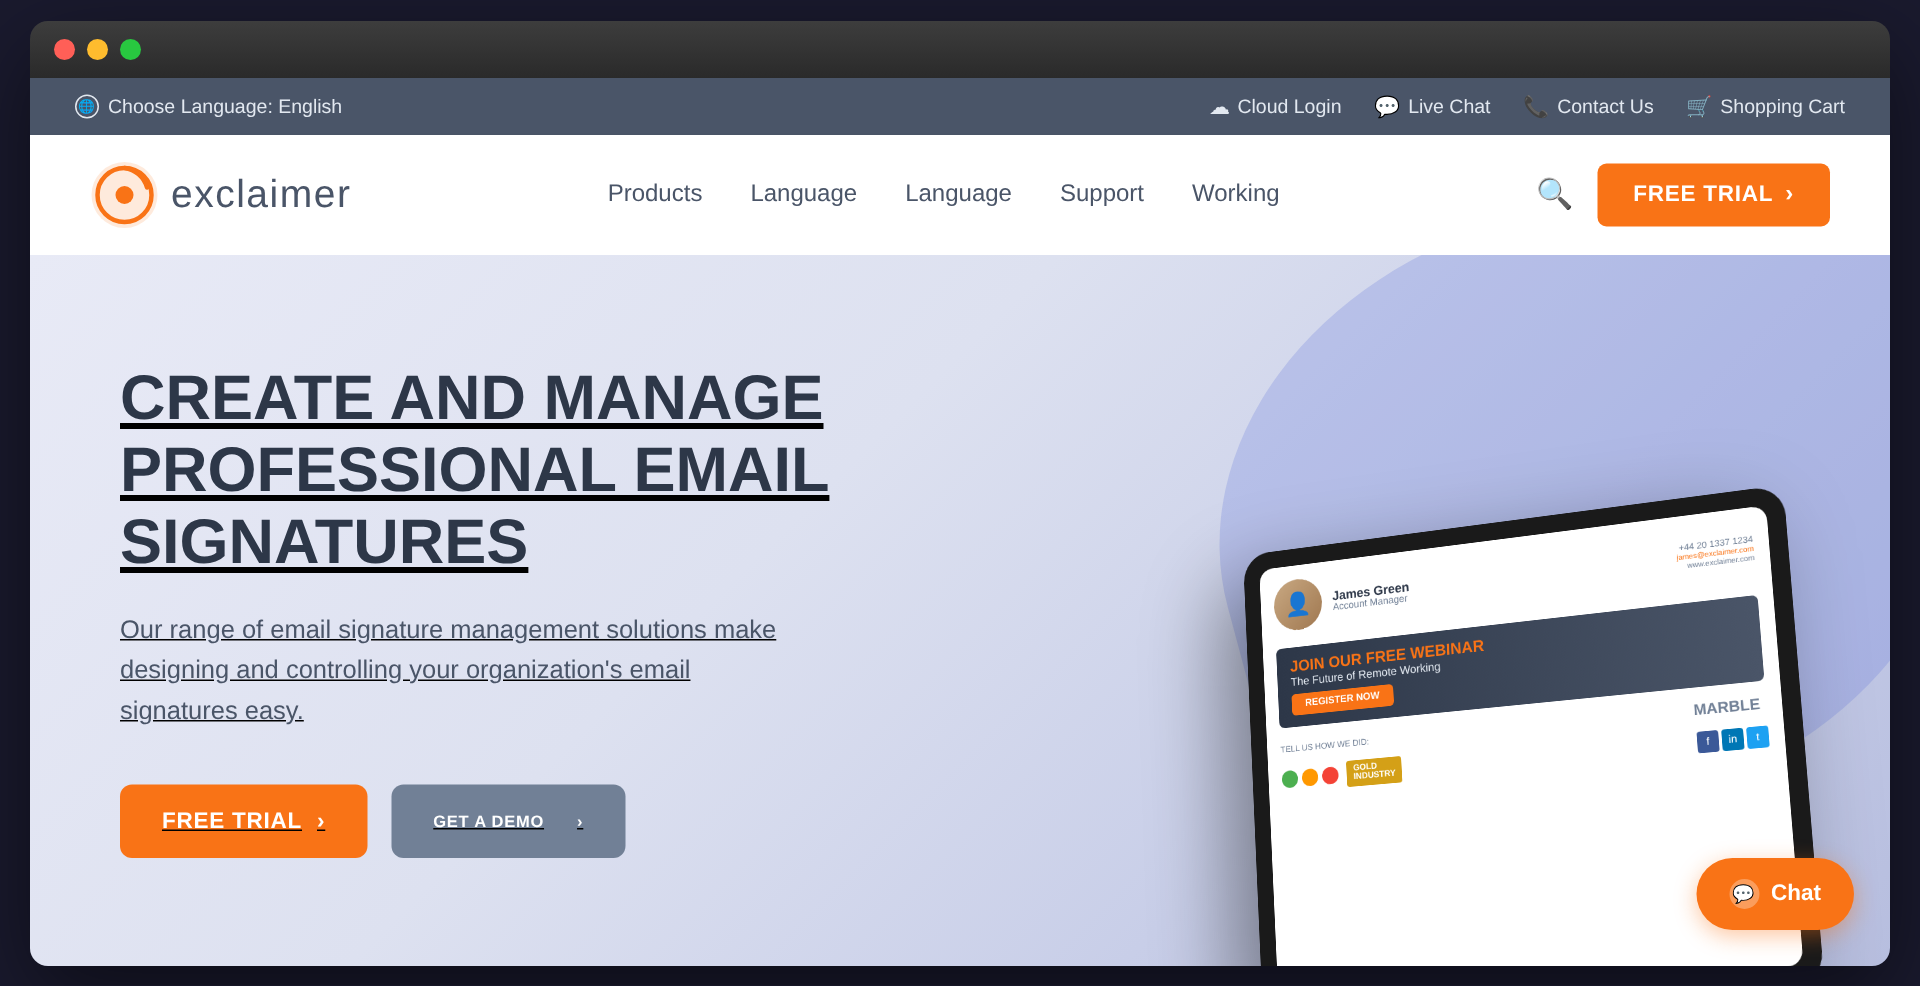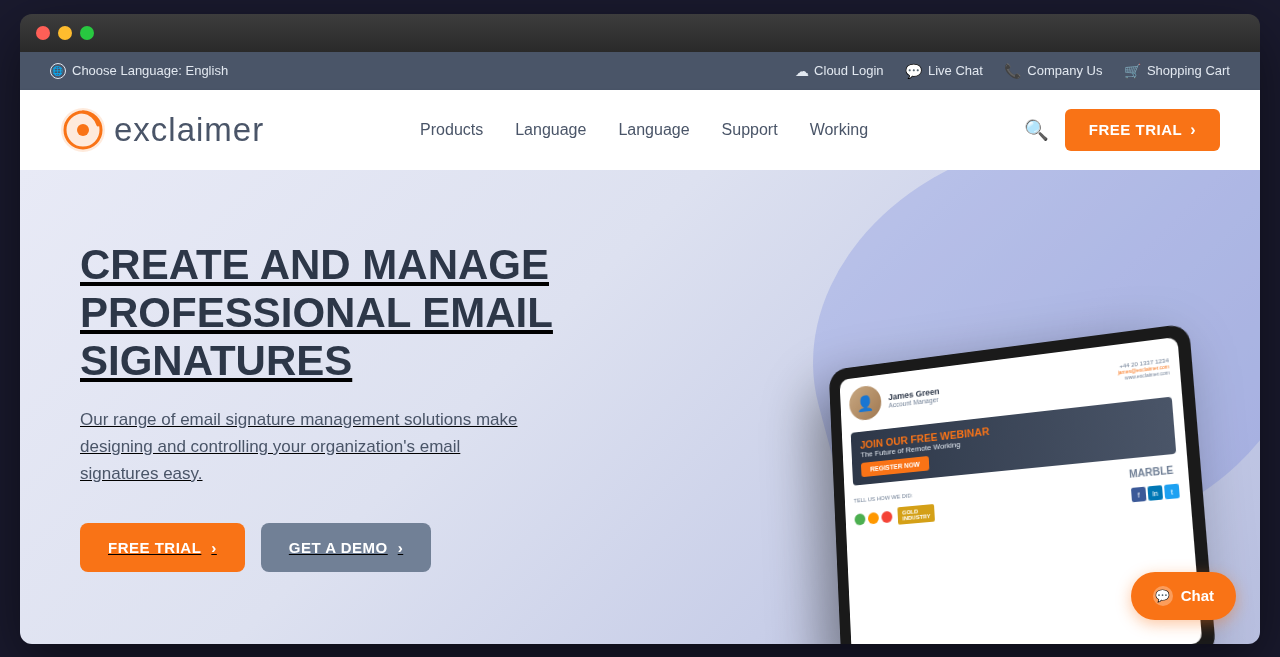--- a/index.html
+++ b/index.html
@@ -115,21 +115,21 @@
       align-items: center;
       gap: 8px;
     }
 
     .logo-icon {
       width: 46px;
       height: 46px;
     }
 
     .logo-text {
-      font-size: 33px;
+      font-size: 26px;
       color: #4a5568;
       font-weight: 300;
       letter-spacing: 1px;
     }
 
     .nav-links {
       display: flex;
       align-items: flex-end;
       gap: 32px;
     }
@@ -238,26 +238,26 @@
       gap: 10px;
       letter-spacing: 0.5px;
     }
 
     .btn-get-demo {
       background: #718096;
       color: white;
       border: none;
       padding: 16px 28px;
       border-radius: 8px;
-      font-size: 15px;
-      font-weight: 700;
-      cursor: pointer;
-      display: flex;
-      align-items: center;
-      gap: 10px;
+      font-size: 11px;
+      font-weight: 700;
+      cursor: pointer;
+      display: flex;
+      align-items: center;
+      gap: 22px;
       letter-spacing: 0.5px;
     }
 
     
     .tablet-container {
       position: absolute;
       right: 60px;
       bottom: -20px;
       z-index: 2;
       transform: perspective(1000px) rotateY(-15deg) rotateX(5deg) rotate(-5deg);
@@ -463,21 +463,21 @@
         <div class="top-bar-link">
           <span class="top-bar-icon">☁</span>
           <span>Cloud Login</span>
         </div>
         <div class="top-bar-link">
           <span class="top-bar-icon">💬</span>
           <span>Live Chat</span>
         </div>
         <div class="top-bar-link">
           <span class="top-bar-icon">📞</span>
-          <span>Company Us</span>
+          <span>Contact Us</span>
         </div>
         <div class="top-bar-link">
           <span class="top-bar-icon">🛒</span>
           <span>Shopping Cart</span>
         </div>
       </div>
     </div>
 
     <div class="main-nav">
       <div class="logo">

